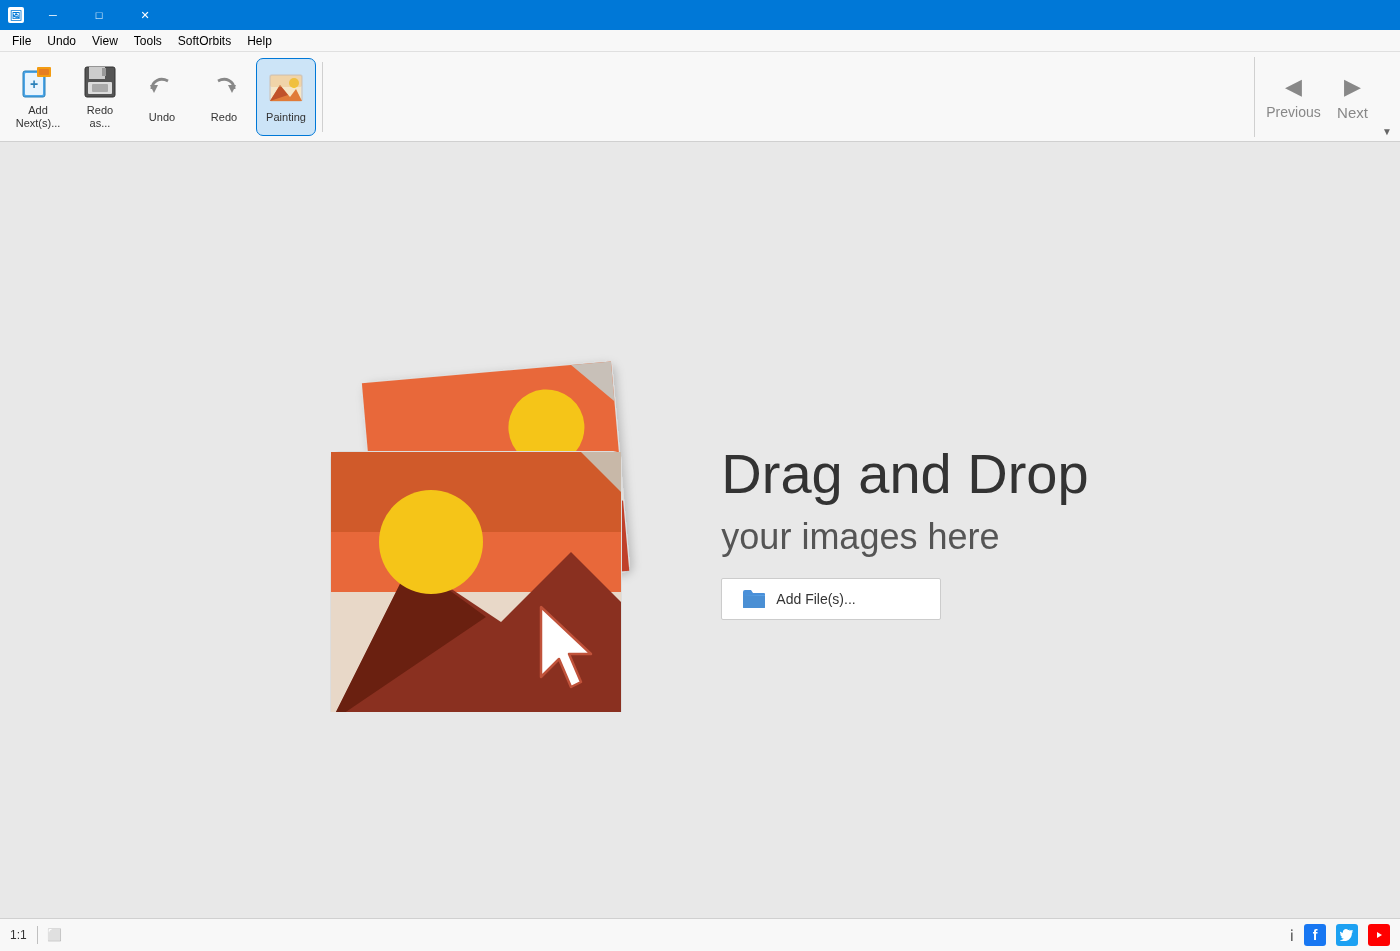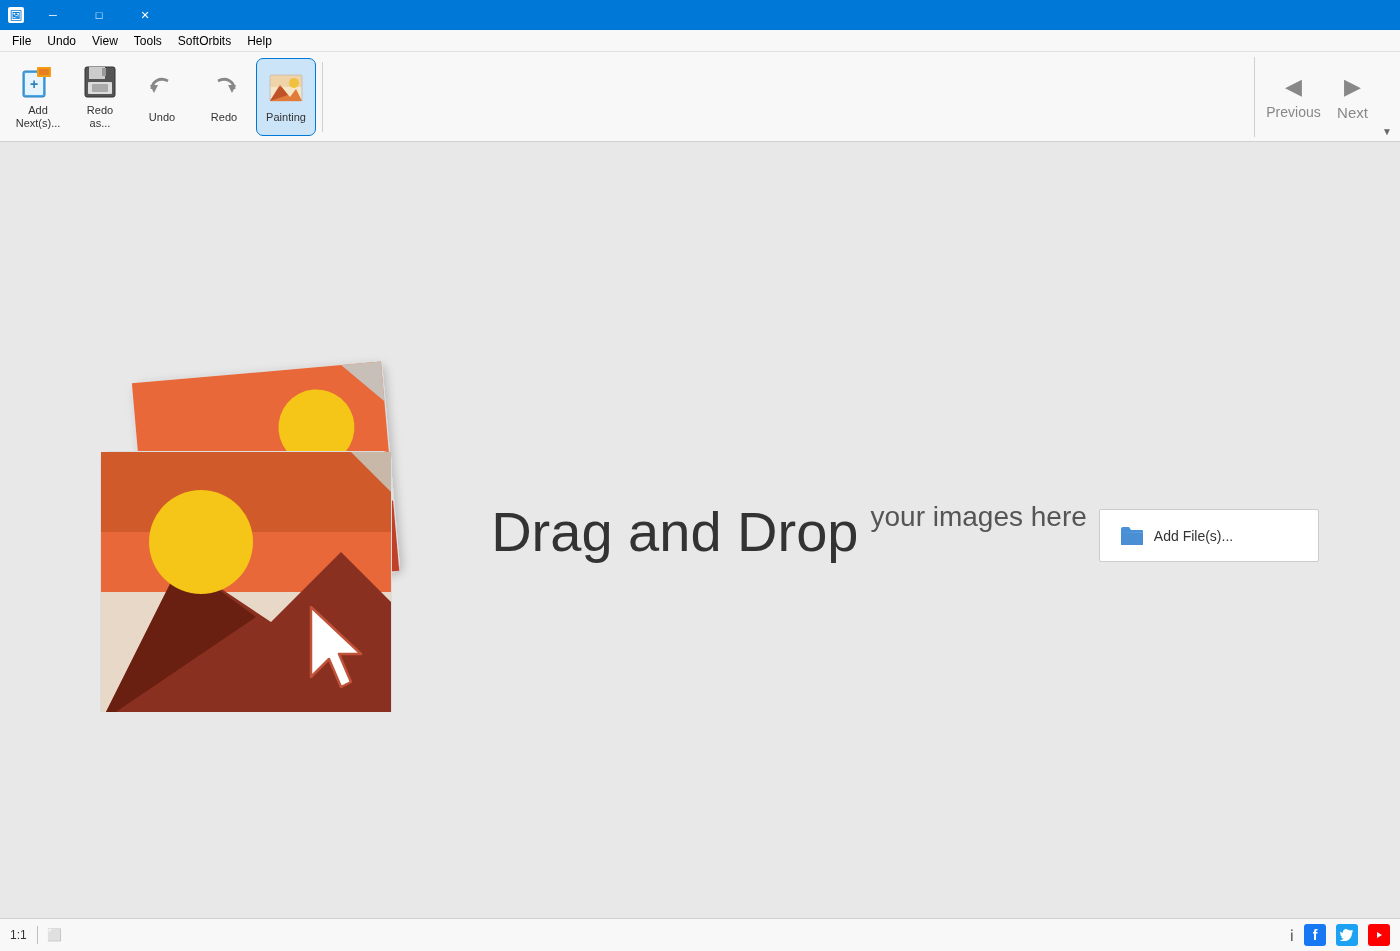--- a/index.html
+++ b/index.html
@@ -189,31 +189,31 @@
     
     .img-illustration {
       position: relative;
       width: 360px;
       height: 360px;
     }
 
     
     #drop-text {
       display: flex;
-      flex-direction: row;
+      flex-direction: column;
       gap: 12px;
     }
     #drop-title {
       font-size: 56px;
       font-weight: 300;
       color: #333;
       line-height: 1.1;
     }
     #drop-subtitle {
-      font-size: 28px;
+      font-size: 36px;
       font-weight: 300;
       color: #555;
     }
     #add-files-btn {
       display: flex;
       align-items: center;
       gap: 10px;
       background: white;
       border: 1px solid #ccc;
       padding: 10px 20px;

